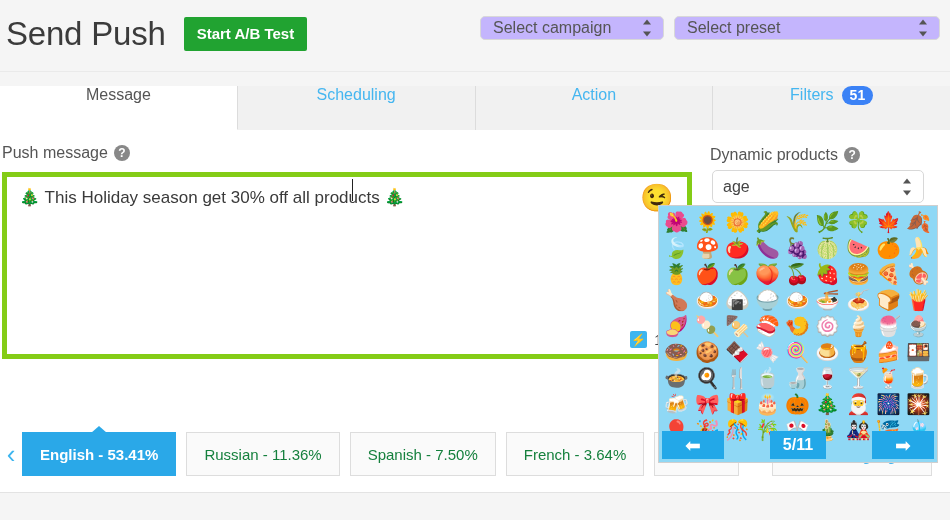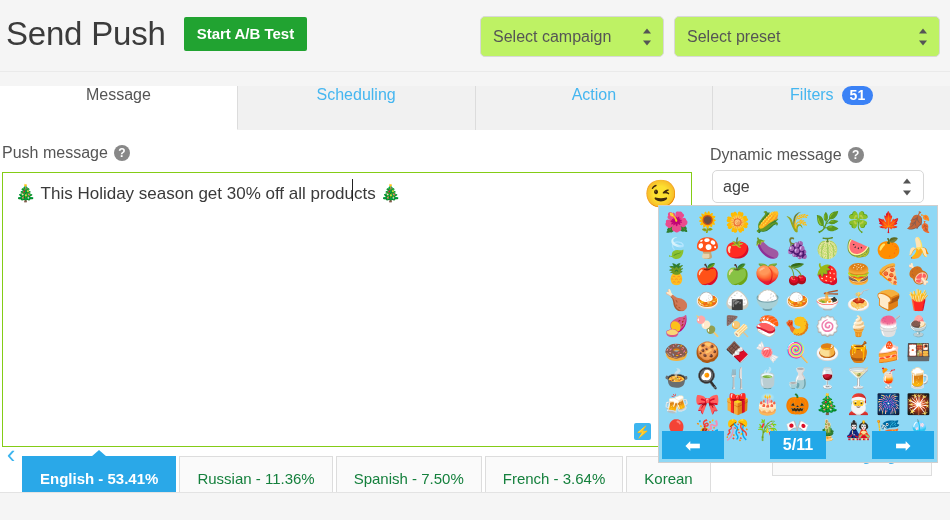--- a/index.html
+++ b/index.html
@@ -25,21 +25,21 @@
     line-height: 40px; white-space: nowrap;
   }
   .ab-btn {
     margin-left: 18px; background: #21a331; color: #ffffff;
     font-size: 15px; font-weight: bold; padding: 9px 13px 10px 13px;
     border: none; border-radius: 2px; cursor: pointer; white-space: nowrap;
     line-height: 1;
   }
   .selects { position: absolute; right: 10px; top: 16px; display: flex; gap: 10px; }
   .sel {
-    position: relative; height: 41px; background: #bef264;
+    position: relative; height: 24px; background: #c4b5fd;
     border: 1px solid #d8d8d8; border-radius: 5px;
     display: flex; align-items: center;
     padding: 0 34px 0 12px; cursor: pointer;
   }
   .sel-campaign { width: 184px; }
   .sel-preset { width: 266px; }
   .sel-label { font-size: 16px; color: #555; white-space: nowrap; }
   .spin {
     position: absolute; right: 11px; top: 50%; transform: translateY(-50%);
     width: 9px; height: 17px;
@@ -83,22 +83,22 @@
   .label-push { left: 2px; top: 144px; }
   .label-dyn { left: 710px; top: 146px; }
   .help-icon {
     display: inline-flex; align-items: center; justify-content: center;
     width: 16px; height: 16px; border-radius: 50%;
     background: #888; color: #fff; font-size: 12px; font-weight: bold;
     margin-left: 6px; line-height: 1; cursor: pointer;
   }
 
   .textarea-box {
-    position: absolute; left: 2px; top: 172px; width: 690px; height: 275px;
-    background: #fff; border: 1px solid #84cc16;
+    position: absolute; left: 2px; top: 172px; width: 690px; height: 187px;
+    background: #fff; border: 5px solid #84cc16;
   }
   .msg-text {
     position: absolute; left: 12px; top: 9px; font-size: 17px; color: #3a3a3a;
     white-space: nowrap; line-height: 24px;
   }
   .caret {
     position: absolute; left: 352px; top: 179px; width: 1px; height: 22px;
     background: #222;
   }
   .emoji-toggle {
@@ -156,21 +156,21 @@
 
   
   .lang-row {
     position: absolute; left: 0; top: 432px; width: 950px; height: 46px;
     display: flex; align-items: flex-start;
   }
   .lang-arrow-left {
     width: 22px; height: 44px; display: flex; align-items: center; justify-content: center;
     color: #3db5ef; font-size: 26px; cursor: pointer; line-height: 1; font-weight: 300;
   }
-  .lang-tabs { display: flex; gap: 3px; margin-top: 24px; }
+  .lang-tabs { display: flex; gap: 10px; }
   .lang-tab {
     height: 44px; padding: 0 17px; display: flex; align-items: center; justify-content: center;
     background: #fafafa; border: 1px solid #dddddd; color: #15803d;
     font-size: 15px; cursor: pointer; white-space: nowrap; position: relative;
   }
   .lang-tab.active {
     background: #2aa8e8; border-color: #2aa8e8; color: #ffffff; font-weight: bold;
   }
   .lang-tab.active:after {
     content: ""; position: absolute; left: 50%; top: -7px; transform: translateX(-50%);
@@ -237,21 +237,21 @@
     <div class="msg-text">🎄 This Holiday season get 30% off all products 🎄</div>
     <div class="emoji-toggle">😉</div>
     <div class="counter-row">
       <span class="count-icon">⚡</span>
       <span class="count-num">1</span>
     </div>
   </div>
   <div class="caret"></div>
 
   <div class="field-label label-dyn">
-    <span>Dynamic message</span>
+    <span>Dynamic products</span>
     <span class="help-icon">?</span>
   </div>
   <div class="dyn-select">
     <span class="sel-label">age</span>
     <span class="spin"></span>
   </div>
 
   <div class="emoji-panel">
     <div class="emoji-grid">
         <div class="emoji-cell">🌺</div>

